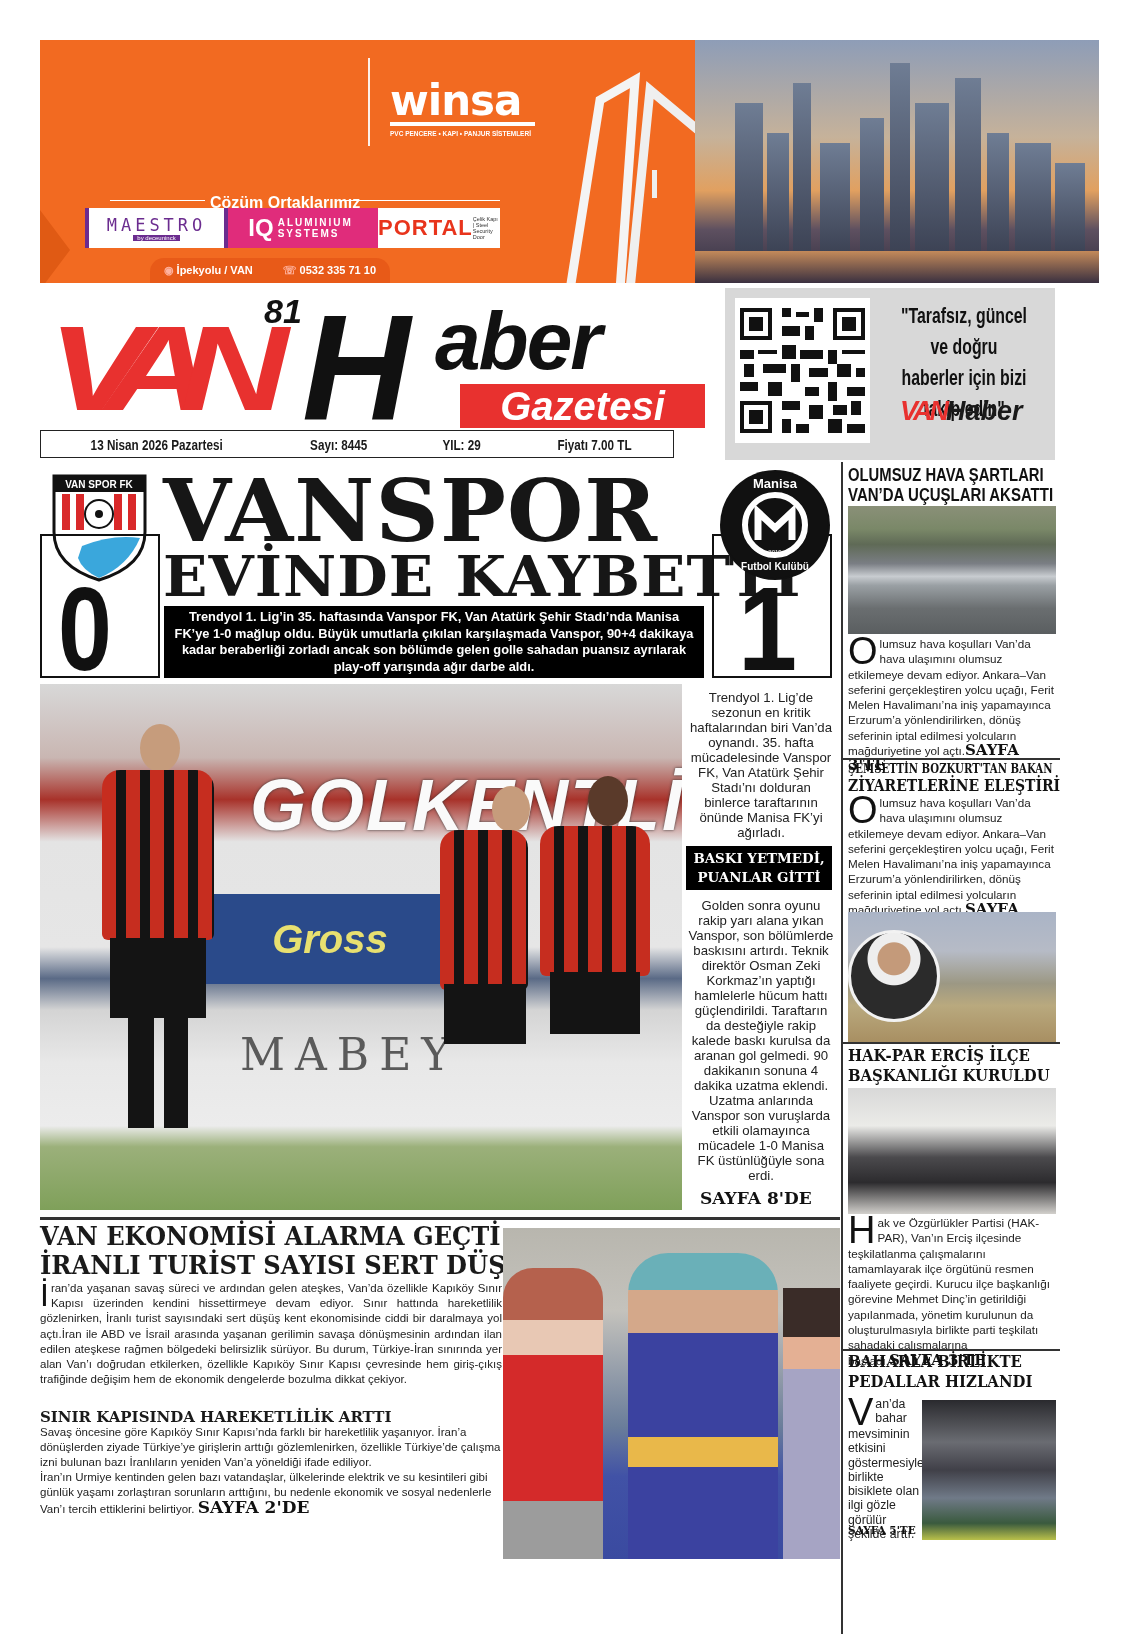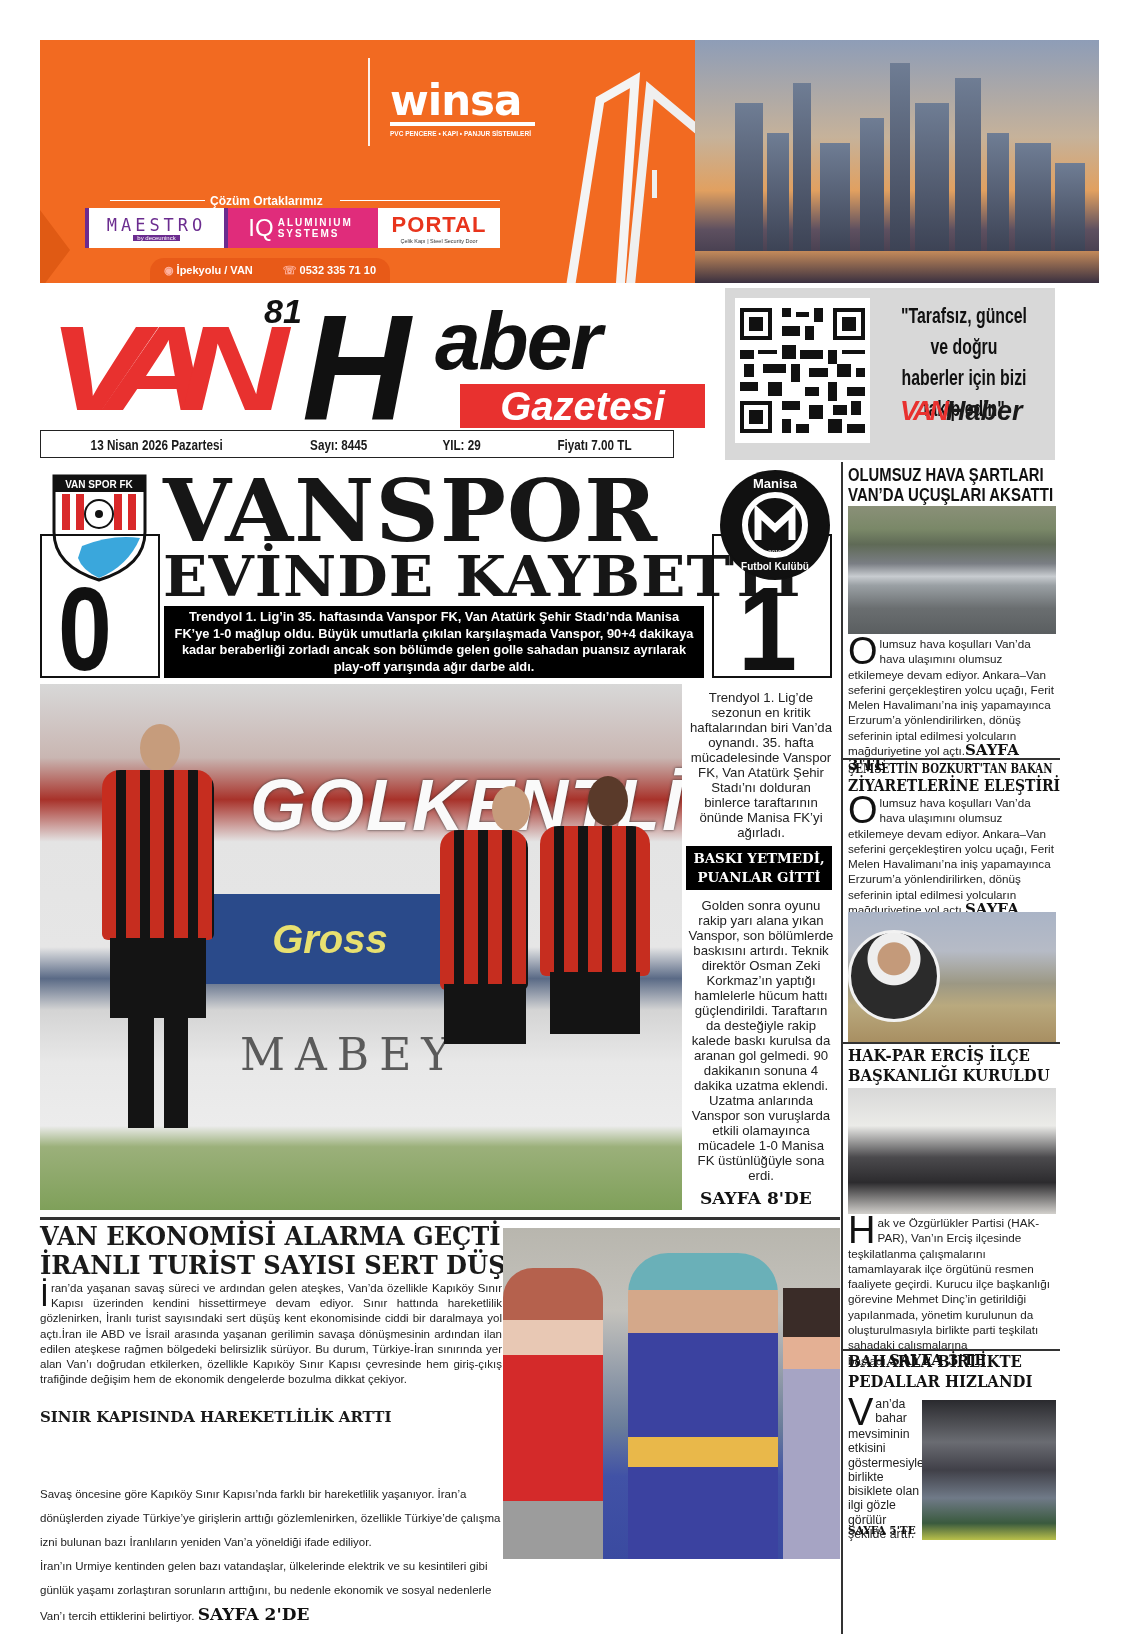--- a/index.html
+++ b/index.html
@@ -14,31 +14,31 @@
 #ad .nutem-logo { left: 20px; top: 18px; width: 330px; height: 80px; }
 #ad .nutem-N { left: 0; top: 0; width: 110px; height: 78px; }
 #ad .nutem-text { left: 100px; top: 4px; color:#fff; font-size: 44px; font-family:"Liberation Sans", sans-serif; letter-spacing: 1px; }
 #ad .nutem-group { left: 228px; top: 50px; color:#fff; font-size: 18px; font-weight:bold; }
 #ad .nutem-line { left: 22px; top: 96px; width: 332px; height: 3px; background:#fff; }
 #ad .vline { left: 264px; top: 20px; width: 2px; height: 88px; background:#fff; opacity: .9; position:absolute; }
 #ad .winsa { left: 350px; top: 36px; color:#fff; font-size: 42px; font-weight: 900; font-family:"DejaVu Sans", sans-serif; letter-spacing: -1px; }
 #ad .winsa-bar { left: 350px; top: 82px; width: 145px; height: 4px; background:#fff; }
 #ad .winsa-sub { left: 350px; top: 90px; color:#fff; font-size: 6.5px; font-weight:bold; white-space:nowrap; }
 #ad .slogan { left: 50px; top: 124px; color:#fff; font-size: 21px; white-space:nowrap; }
-#ad .partners-label { left: 170px; top: 154px; color:#fff; font-size: 12px; font-weight:bold; white-space:nowrap; }
+#ad .partners-label { left: 170px; top: 154px; color:#fff; font-size: 16px; font-weight:bold; white-space:nowrap; }
 #ad .pline-l { left: 70px; top: 160px; width: 95px; height: 1px; background:#fff; }
 #ad .pline-r { left: 300px; top: 160px; width: 160px; height: 1px; background:#fff; }
 #ad .partners { left: 45px; top: 168px; width: 415px; height: 40px; display:flex; }
 #ad .p-maestro { width: 143px; background:#fff; border-left:4px solid #6b2c8f; border-right:4px solid #6b2c8f; display:flex; flex-direction:column; align-items:center; justify-content:center; }
 #ad .p-maestro .m1 { color:#6b2c8f; font-size: 17px; letter-spacing: 4px; font-family:"DejaVu Sans Mono", monospace; }
 #ad .p-maestro .m2 { color:#fff; background:#6b2c8f; font-size: 6px; padding: 0 4px; }
 #ad .p-iq { width: 150px; background:#e02c7b; display:flex; align-items:center; justify-content:center; gap:4px; }
-#ad .p-iq .iq { color:#fff; font-size: 24px; font-weight:400; }
+#ad .p-iq .iq { color:#fff; font-size: 24px; font-weight:700; }
 #ad .p-iq .iq2 { color:#fff; font-size: 10px; font-weight:bold; letter-spacing: 2px; line-height: 1.1; }
-#ad .p-portal { width: 122px; background:#fff; display:flex; flex-direction:column; align-items:center; justify-content:center; }
+#ad .p-portal { width: 122px; background:#fff; display:flex; flex-direction:row; align-items:center; justify-content:center; }
 #ad .p-portal .pt { color:#e8341c; font-size: 22px; font-weight:900; letter-spacing: 1px; }
 #ad .p-portal .pt2 { color:#333; font-size: 5.5px; }
 #ad .contact { left: 110px; top: 218px; width: 240px; height: 25px; background:#e85a18; border-radius: 14px 14px 0 0; display:flex; gap: 30px; align-items:center; justify-content:center; color:#fff; font-size: 11px; font-weight:bold; }
 #ad .contact span.i { color:#ffb3a0; margin-right:3px; }
 #ad .window-frame { left: 500px; top: 20px; width: 190px; height: 230px; }
 #ad .city { left: 655px; top: 0; width: 404px; height: 243px; background: linear-gradient(180deg, #8e9db7 0%, #c6b29a 40%, #e1a060 62%, #5e5060 78%, #2b2b3d 100%); }
 #ad .tower { position:absolute; bottom: 30px; background: linear-gradient(180deg,#6f7d94,#3c4254); }
 
 
 #masthead { left: 40px; top: 290px; width: 680px; height: 170px; }
@@ -108,21 +108,21 @@
 #r4-body { left: 848px; top: 1397px; width: 76px; font-size: 12.3px; line-height: 14.3px; color:#222; }
 #r4-photo { left: 922px; top: 1400px; width: 134px; height: 140px; background: linear-gradient(180deg, #2a2a2e 0%, #6a6c72 30%, #404048 50%, #707a88 70%, #3a5a3e 88%, #b9c04a 100%); }
 #r4-sayfa { left: 848px; top: 1524px; font-size: 10.5px; }
 
 
 #b-sep { left: 40px; top: 1217px; width: 800px; height: 3px; background:#333; }
 #b-head1 { left: 40px; top: 1221px; font-size: 26px; line-height: 30px; white-space:nowrap; transform: scaleX(0.93); transform-origin:left top; }
 #b-head2 { left: 40px; top: 1250px; font-size: 26px; line-height: 30px; white-space:nowrap; transform: scaleX(0.93); transform-origin:left top; }
 #b-body1 { left: 40px; top: 1281px; width: 462px; font-size: 11.5px; line-height: 15.2px; color:#222; text-align: justify; }
 #b-sub { left: 40px; top: 1408px; font-size: 15px; white-space:nowrap; }
-#b-body2 { left: 40px; top: 1482px; width: 462px; font-size: 11.5px; line-height: 24px; color:#222; }
+#b-body2 { left: 40px; top: 1425px; width: 462px; font-size: 11.5px; line-height: 15px; color:#222; }
 #b-photo { left: 503px; top: 1228px; width: 337px; height: 331px; overflow:hidden; background: linear-gradient(180deg, #b8b6ae 0%, #c4c2bc 25%, #6a7d9a 60%, #4152a6 75%, #3a4aa0 100%); }
 #b-photo .w1 { position:absolute; left: 0; top: 40px; width: 100px; height: 291px; background: linear-gradient(180deg, #b5614d 0 18%, #e8c8b4 18% 30%, #d42a2a 30% 80%, #9c9c9c 80%); border-radius: 30px 30px 0 0; }
 #b-photo .w2 { position:absolute; left: 125px; top: 25px; width: 150px; height: 306px; background: linear-gradient(180deg, #6ab0b8 0 12%, #d4a88a 12% 26%, #3b42a0 26% 60%, #e9b84a 60% 70%, #3b42a0 70%); border-radius: 40px 40px 0 0; }
 #b-photo .w3 { position:absolute; left: 280px; top: 60px; width: 57px; height: 271px; background: linear-gradient(180deg, #3a2c28 0 18%, #e4b094 18% 30%, #a6a4c4 30%); }
 </style>
 </head>
 <body>
 
 <div id="ad" class="abs">
   <div class="tri"></div>

